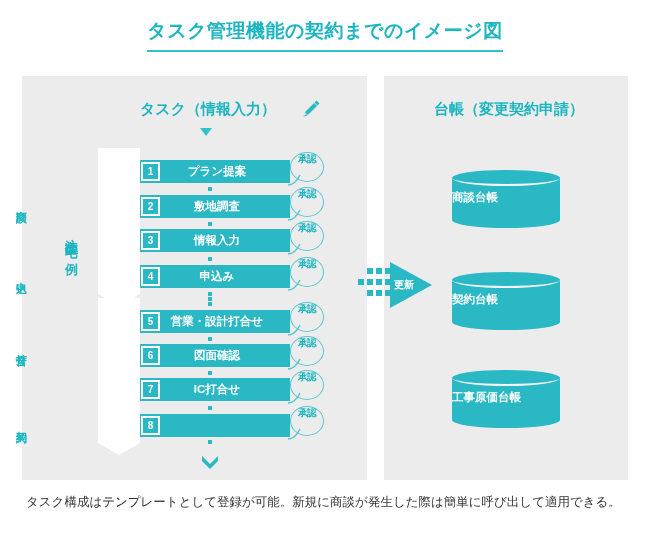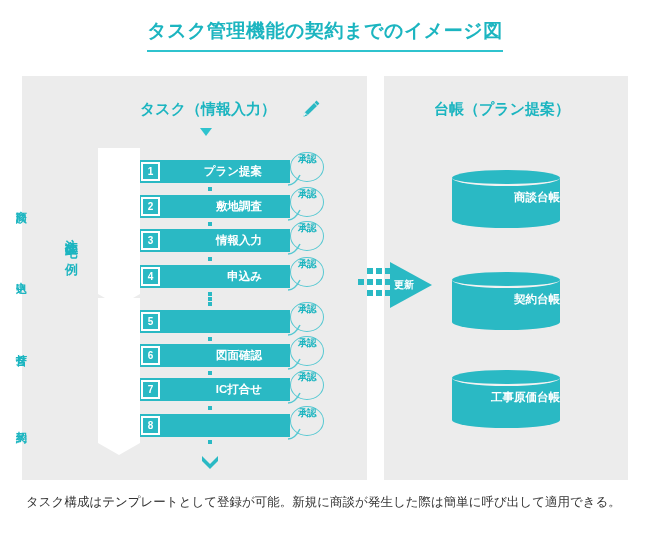--- a/index.html
+++ b/index.html
@@ -90,23 +90,23 @@
     display:flex;align-items:center;
   }
   .task-num{
     width:15px;height:15px;margin-left:6px;
     border:2px solid #ffffff;
     color:#ffffff;font-size:10px;font-weight:bold;
     display:flex;align-items:center;justify-content:center;
     flex:0 0 auto;
   }
   .task-label{
-    flex:1;text-align:right;
+    flex:1;text-align:center;
     color:#ffffff;font-size:11.5px;font-weight:bold;
-    padding-right:28px;
+    padding-right:16px;
     white-space:nowrap;
   }
 
   
   .approval{
     position:absolute;left:290px;width:38px;height:34px;
   }
   .approval-circle{
     position:absolute;left:0;top:0;width:34px;height:30px;
     border:1.5px solid #55c8d2;
@@ -159,21 +159,21 @@
     background:#2ab9c4;border-radius:50%;
     border-bottom:2px solid #f2f2f2;
     box-sizing:border-box;
   }
   .cyl-bottom{
     position:absolute;left:0;top:42px;width:108px;height:16px;
     background:#2ab9c4;border-radius:50%;
   }
   .cyl-label{
     position:absolute;left:0;top:20px;width:108px;
-    text-align:right;color:#ffffff;
+    text-align:left;color:#ffffff;
     font-size:11.5px;font-weight:bold;
     z-index:2;
   }
 
   
   #footer-note{
     position:absolute;left:26px;top:494px;width:600px;
     font-size:12.5px;color:#333333;
     font-family:Liberation Serif, serif;
   }
@@ -251,20 +251,21 @@
       </div>
       <div style="position: absolute; left: -3px; top: 20px; width: 14px; height: 12px;"><svg width="14" height="12" viewBox="0 0 14 12">
           <path d="M13 1 C9 9, 5 11, 1 11" stroke="#55c8d2" stroke-width="1.5" fill="none"></path>
         </svg></div>
     </div>
     <div class="dot" style="left: 208px; top: 291.667px;"></div>
     <div class="dot" style="left: 208px; top: 297px;"></div>
     <div class="dot" style="left: 208px; top: 302.333px;"></div>
     <div class="task" style="top: 310px;">
       <div class="task-num">5</div>
+      <div class="task-label">営業・設計打合せ</div>
     </div>
     <div class="approval" style="top: 302px;">
       <div class="approval-circle">
         <span class="approval-text">承認</span>
       </div>
       <div style="position: absolute; left: -3px; top: 20px; width: 14px; height: 12px;"><svg width="14" height="12" viewBox="0 0 14 12">
           <path d="M13 1 C9 9, 5 11, 1 11" stroke="#55c8d2" stroke-width="1.5" fill="none"></path>
         </svg></div>
     </div>
     <div class="dot" style="left: 208px; top: 336.5px;"></div>
@@ -335,21 +336,21 @@
     <div class="grid-dot" style="left: 18px; top: 11px;"></div>
     <div class="grid-dot" style="left: 27px; top: 11px;"></div>
     <div class="grid-dot" style="left: 9px; top: 22px;"></div>
     <div class="grid-dot" style="left: 18px; top: 22px;"></div>
     <div class="grid-dot" style="left: 27px; top: 22px;"></div>
   </div>
 <div id="update-arrow">
   <span id="update-arrow-label">更新</span>
 </div>
 
-<div class="panel-header" id="right-header">台帳（プラン提案）</div>
+<div class="panel-header" id="right-header">台帳（変更契約申請）</div>
 <div id="db-layer">
     <div class="cylinder" style="top: 170px;">
       <div class="cyl-bottom"></div>
       <div class="cyl-body"></div>
       <div class="cyl-top"></div>
       <div class="cyl-label">商談台帳</div>
     </div>
     <div class="cylinder" style="top: 272px;">
       <div class="cyl-bottom"></div>
       <div class="cyl-body"></div>

